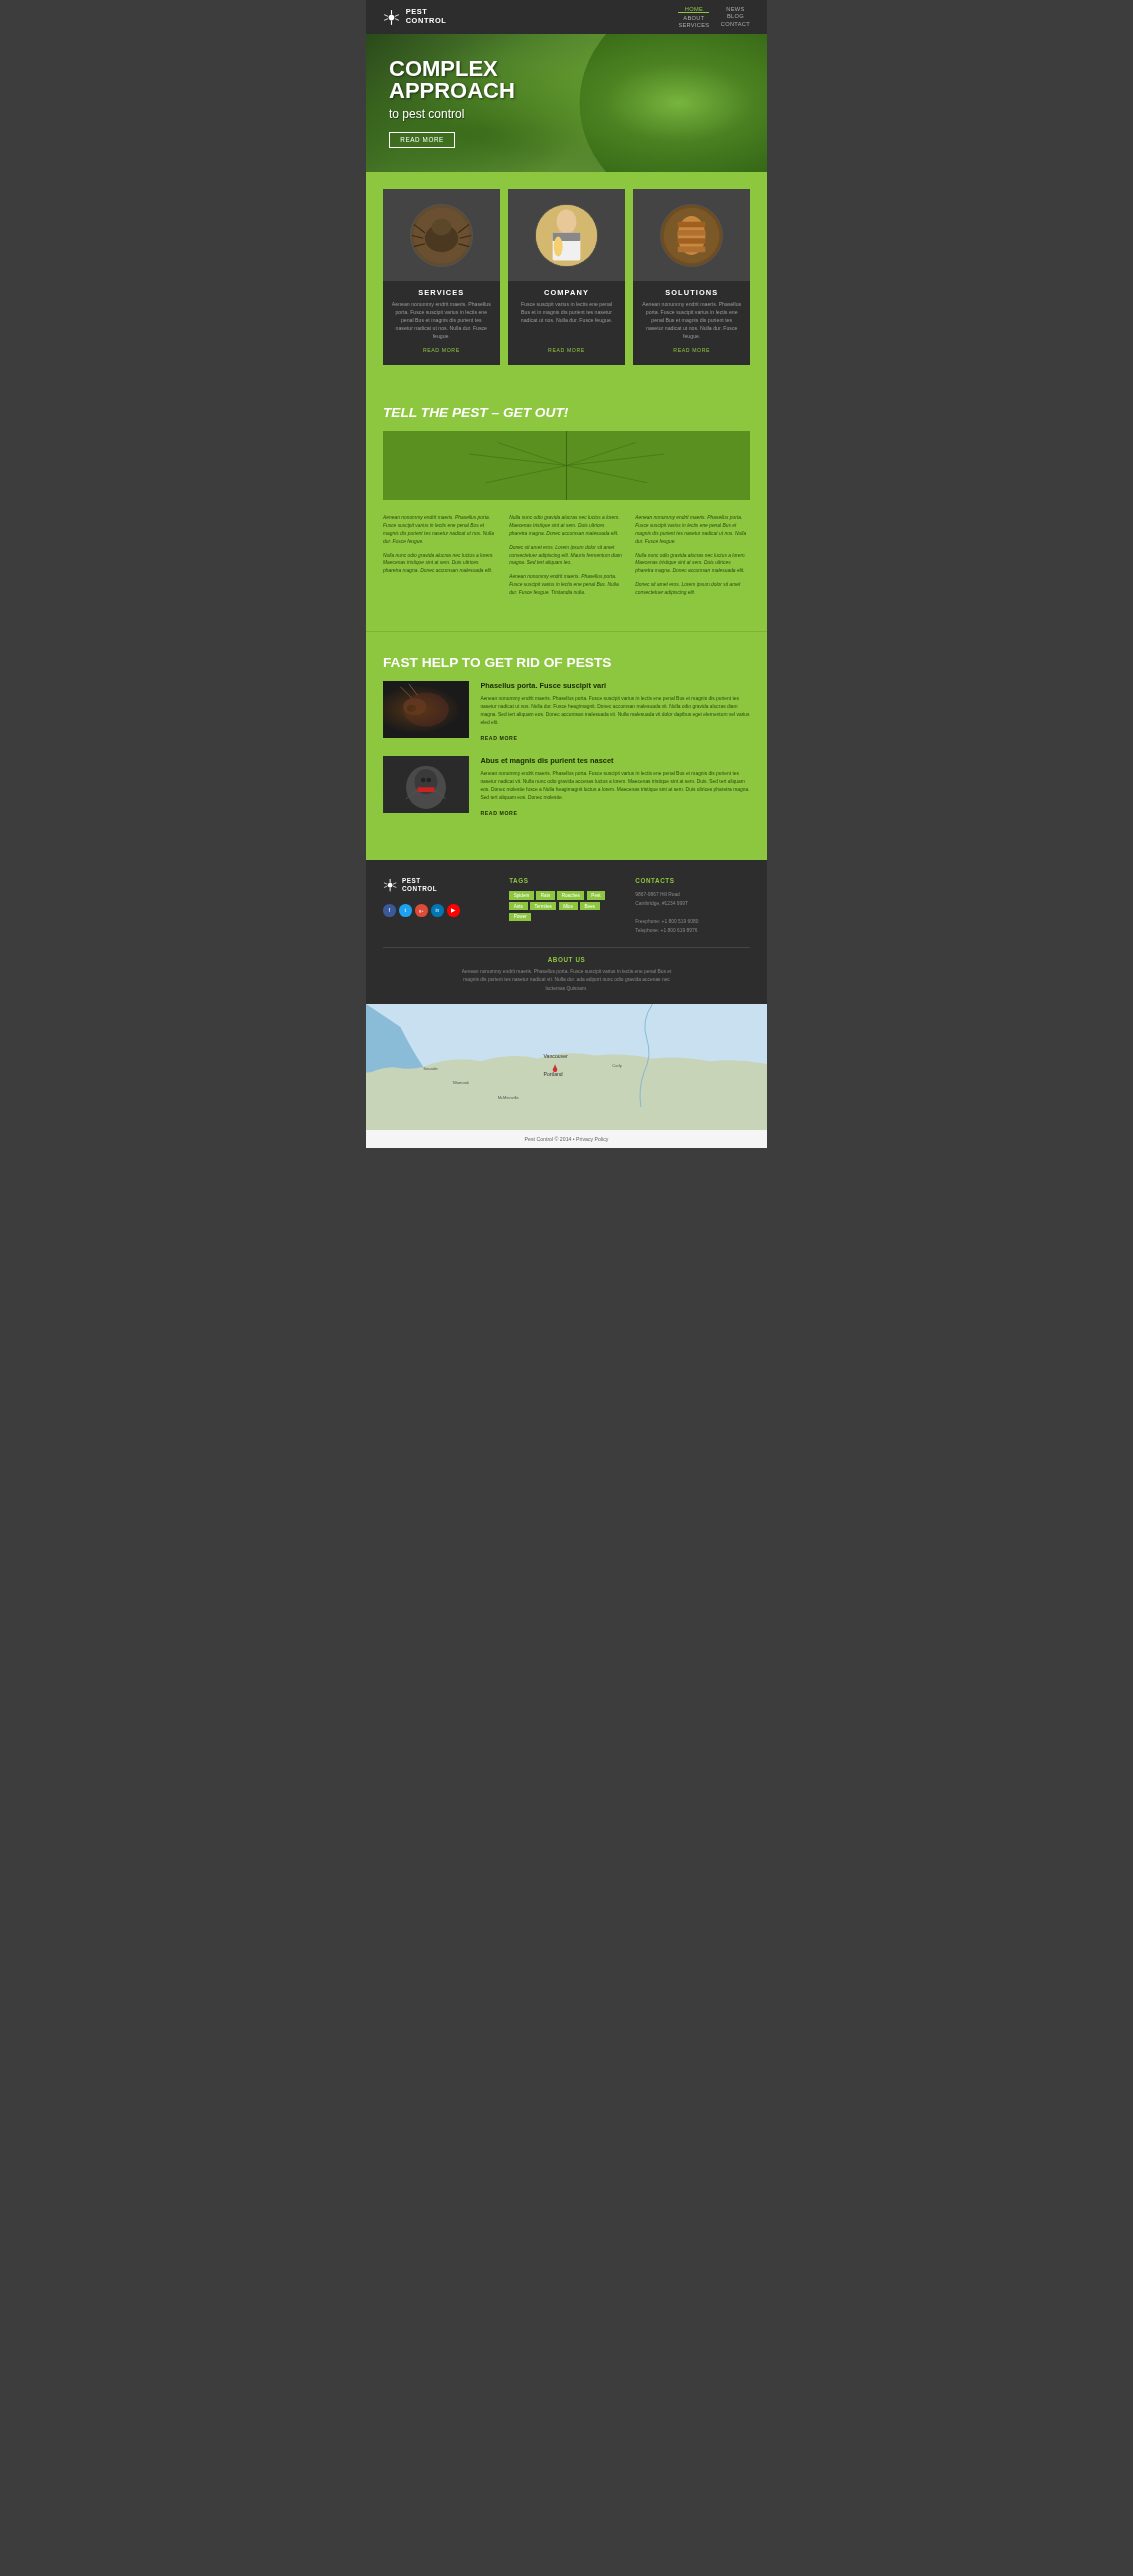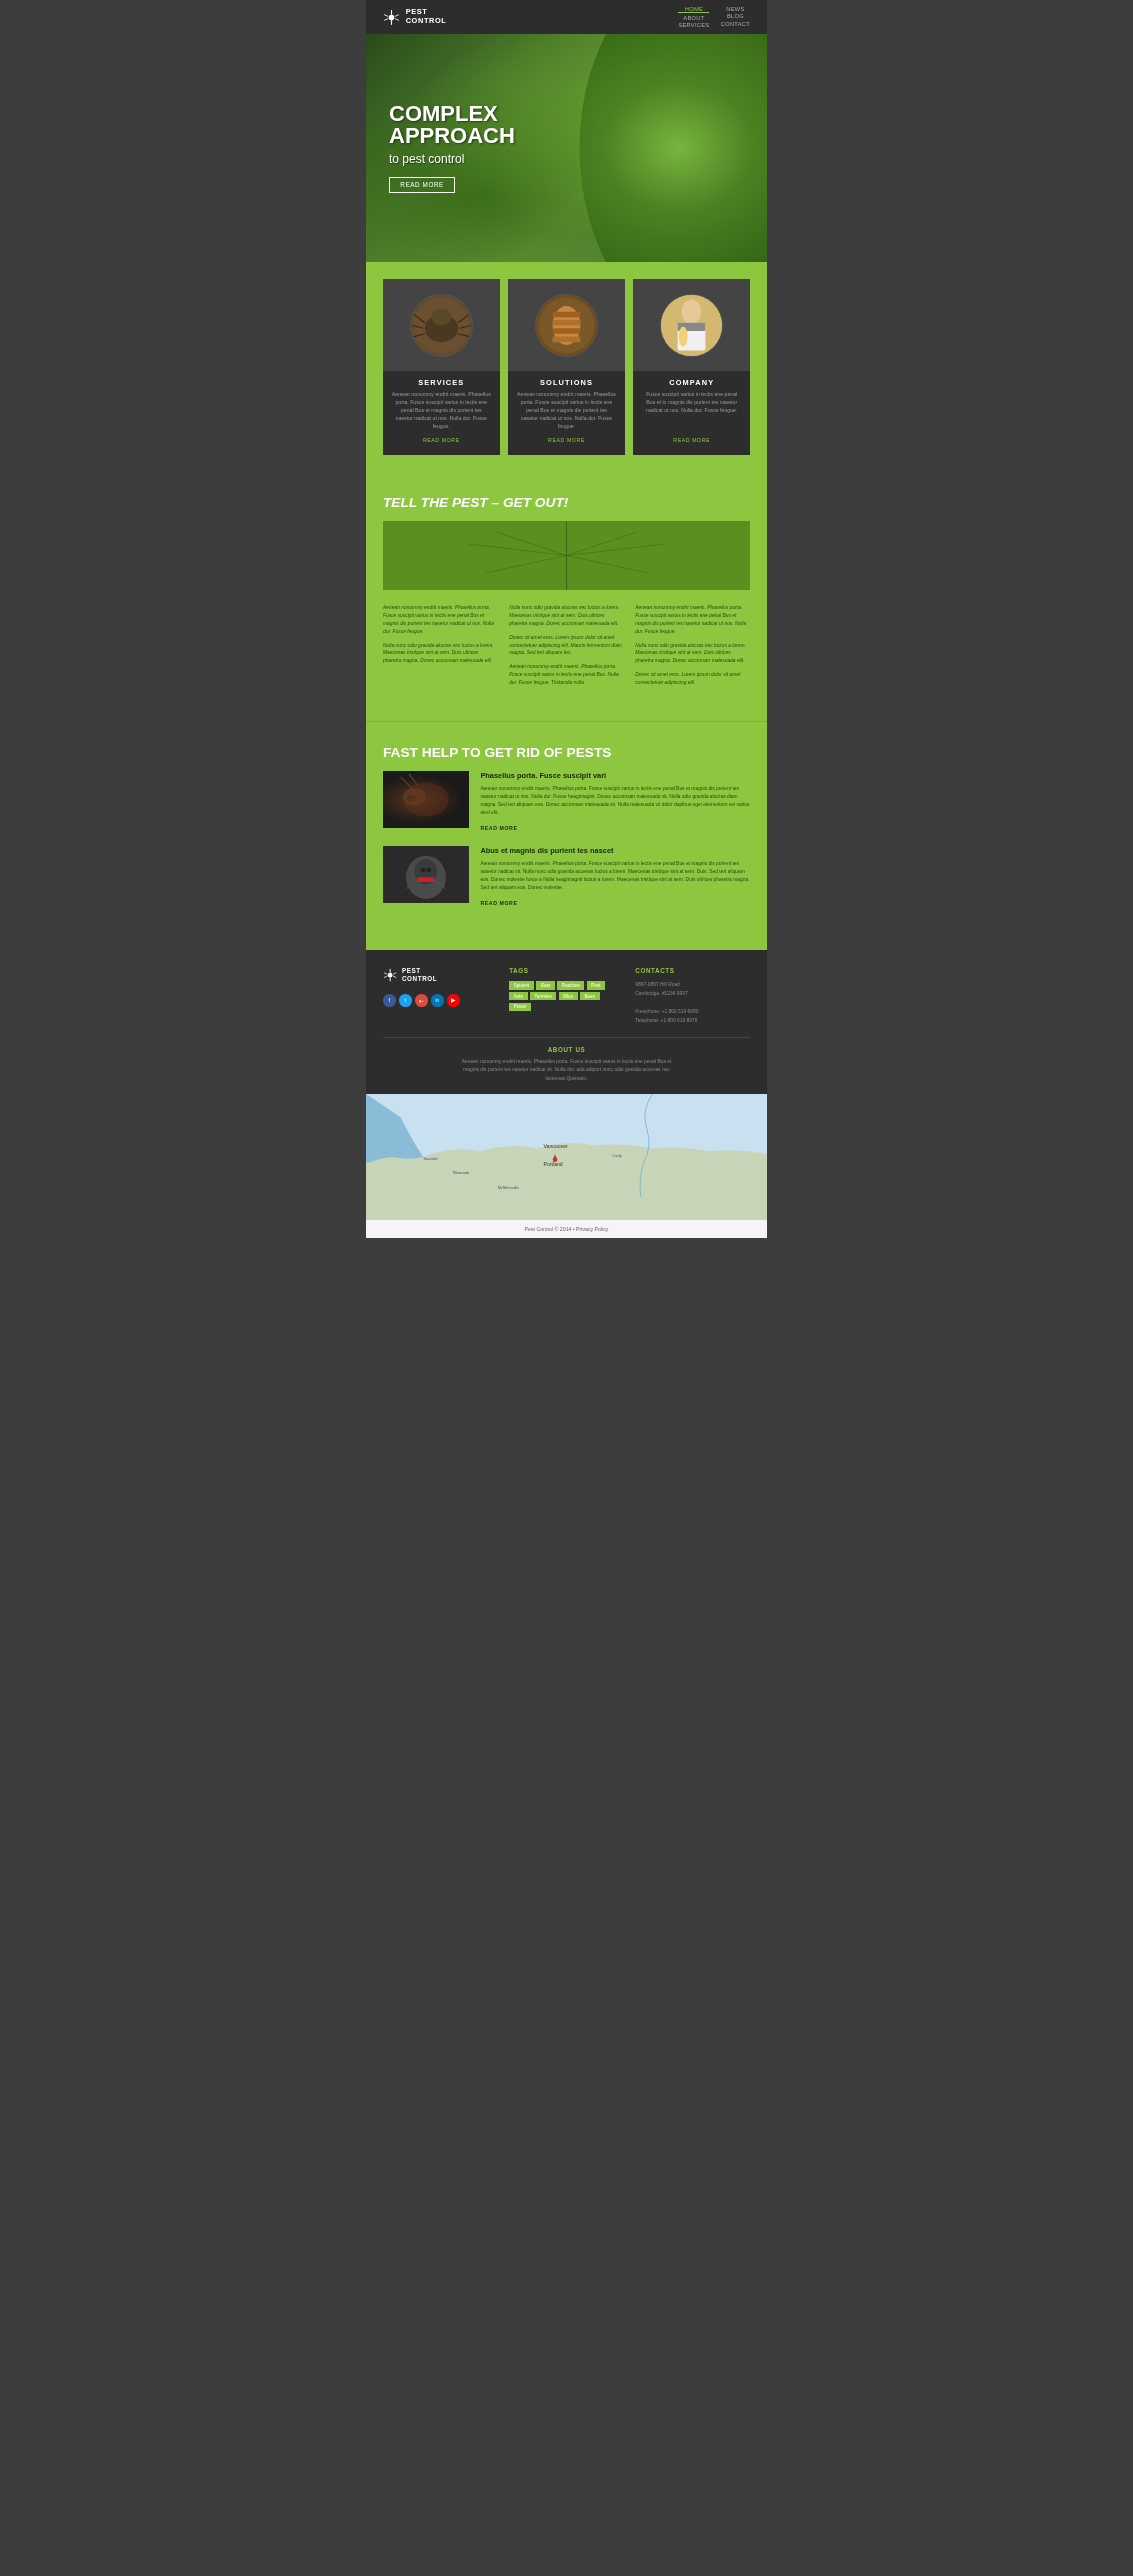--- a/index.html
+++ b/index.html
@@ -53,21 +53,21 @@
     }
     .nav-link.active {
       color: #8dc63f;
       border-bottom: 1.1px solid #8dc63f;
       padding-bottom: 0.6px;
     }
 
     
     .hero {
       position: relative;
-      height: 228px;
+      height: 138px;
       background: linear-gradient(135deg, #2a4a1a 0%, #4a7a2a 30%, #6a9a3a 60%, #3a6a2a 100%);
       overflow: hidden;
       display: flex;
       align-items: center;
     }
     .hero-bg {
       position: absolute;
       inset: 0;
       background: 
         radial-gradient(ellipse at 70% 40%, rgba(100,160,40,0.7) 0%, transparent 60%),
@@ -477,50 +477,50 @@
           </svg>
         </div>
       </div>
       <div class="card-title">SERVICES</div>
       <p class="card-text">Aenean nonummy endrit maeris. Phasellus porta. Fusce suscipit varius in lectis ene penal Bus et magnis dis purient tes nasetur nadicat ut nos. Nulla dur. Fusce feugue.</p>
       <button class="card-read-more">READ MORE</button>
     </div>
 
     <div class="card">
       <div class="card-img-wrap">
+        <div class="card-circle-img bug-placeholder-2">
+          <svg viewBox="0 0 110 110" style="width:63px;height:63px;">
+            <rect width="110" height="110" fill="#d4b870"></rect>
+            <ellipse cx="55" cy="30" rx="18" ry="22" fill="#e8c898"></ellipse>
+            <rect x="30" y="50" width="50" height="50" fill="#f0f0f0" rx="3"></rect>
+            <rect x="30" y="50" width="50" height="15" fill="#888" rx="2"></rect>
+            <ellipse cx="40" cy="75" rx="8" ry="18" fill="#f5d070"></ellipse>
+          </svg>
+        </div>
+      </div>
+      <div class="card-title">COMPANY</div>
+      <p class="card-text">Fusce suscipit varius in lectis ene penal Bus et in magnis dis purient tes nasetur nadicat ut nos. Nulla dur. Fusce feugue.</p>
+      <button class="card-read-more">READ MORE</button>
+    </div>
+
+    <div class="card">
+      <div class="card-img-wrap">
         <div class="card-circle-img bug-placeholder-3">
           <svg viewBox="0 0 110 110" style="width:63px;height:63px;">
             <ellipse cx="55" cy="55" rx="50" ry="50" fill="#7a5828"></ellipse>
             <ellipse cx="55" cy="55" rx="25" ry="35" fill="#c88840"></ellipse>
             <rect x="30" y="30" width="50" height="10" fill="#a06020" rx="2"></rect>
             <rect x="30" y="45" width="50" height="10" fill="#b07030" rx="2"></rect>
             <rect x="30" y="60" width="50" height="10" fill="#a06020" rx="2"></rect>
             <rect x="30" y="75" width="50" height="10" fill="#b07030" rx="2"></rect>
           </svg>
         </div>
       </div>
       <div class="card-title">SOLUTIONS</div>
       <p class="card-text">Aenean nonummy endrit maeris. Phasellus porta. Fusce suscipit varius in lectis ene penal Bus et magnis dis purient tes nasetur nadicat ut nos. Nulla dur. Fusce feugue.</p>
-      <button class="card-read-more">READ MORE</button>
-    </div>
-
-    <div class="card">
-      <div class="card-img-wrap">
-        <div class="card-circle-img bug-placeholder-2">
-          <svg viewBox="0 0 110 110" style="width:63px;height:63px;">
-            <rect width="110" height="110" fill="#d4b870"></rect>
-            <ellipse cx="55" cy="30" rx="18" ry="22" fill="#e8c898"></ellipse>
-            <rect x="30" y="50" width="50" height="50" fill="#f0f0f0" rx="3"></rect>
-            <rect x="30" y="50" width="50" height="15" fill="#888" rx="2"></rect>
-            <ellipse cx="40" cy="75" rx="8" ry="18" fill="#f5d070"></ellipse>
-          </svg>
-        </div>
-      </div>
-      <div class="card-title">COMPANY</div>
-      <p class="card-text">Fusce suscipit varius in lectis ene penal Bus et in magnis dis purient tes nasetur nadicat ut nos. Nulla dur. Fusce feugue.</p>
       <button class="card-read-more">READ MORE</button>
     </div>
 
   </div>
 </section>
 
 <section class="tell-pest-section">
   <h2 class="section-title">TELL THE PEST – GET OUT!</h2>
   <div class="leaf-image">
     <div class="leaf-veins"></div>

